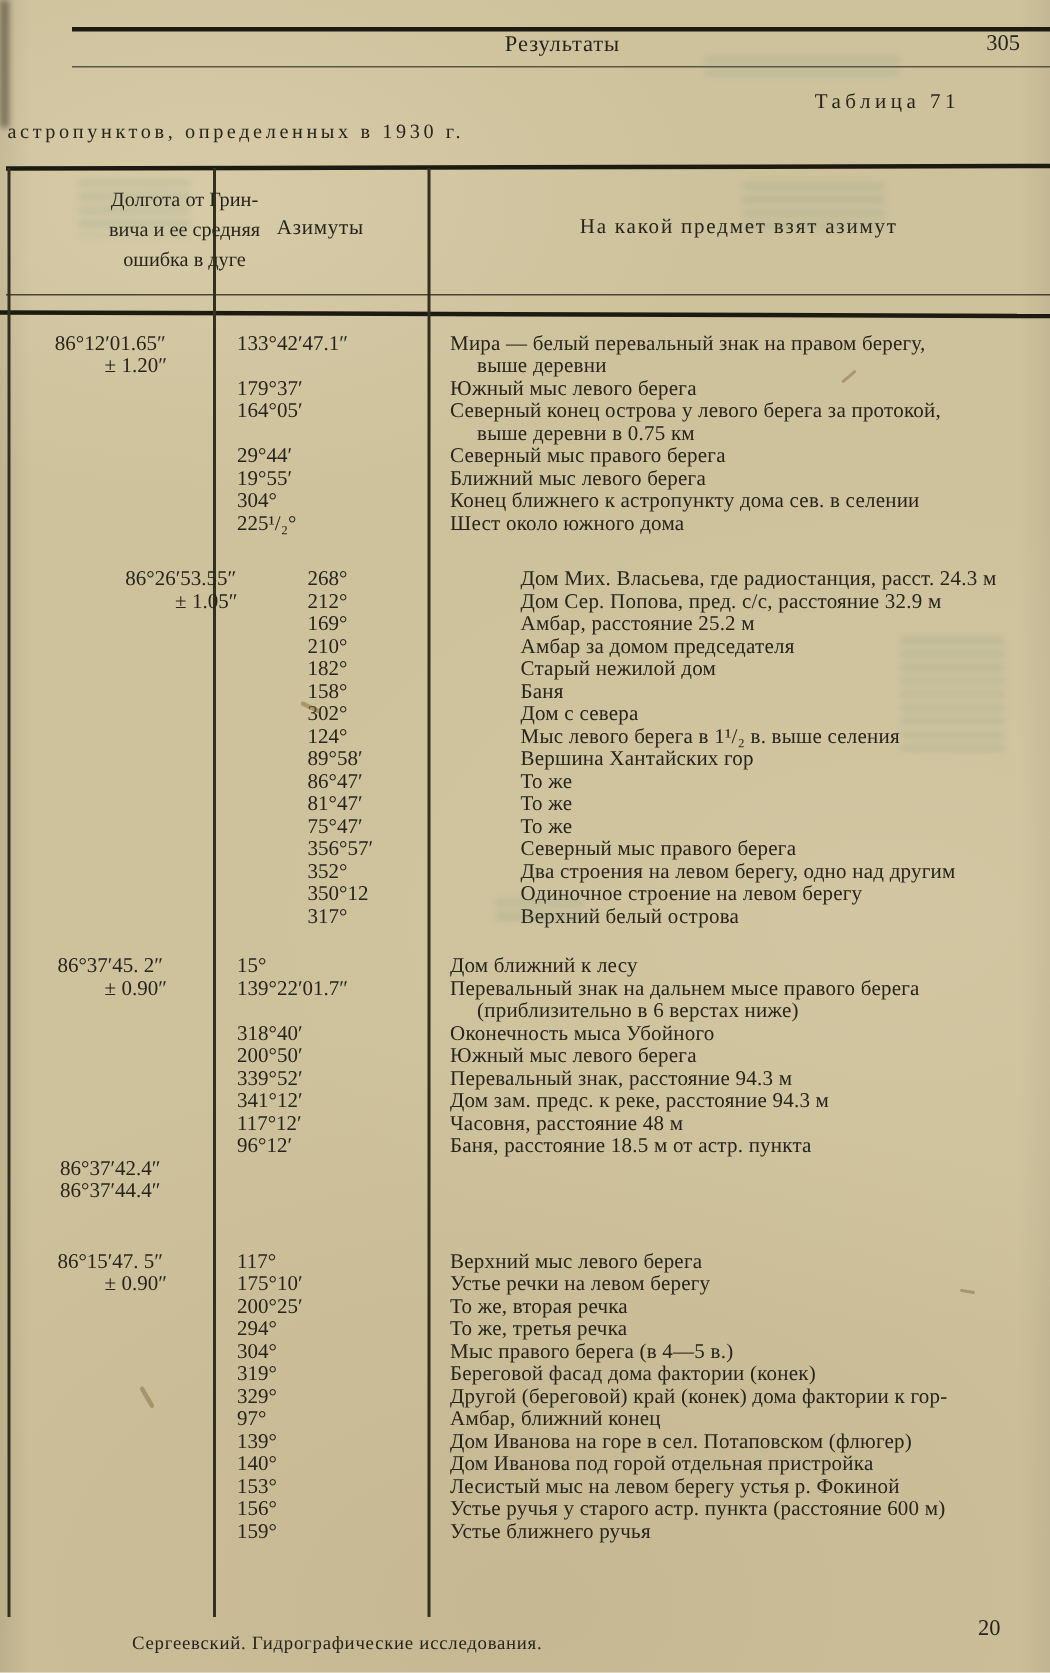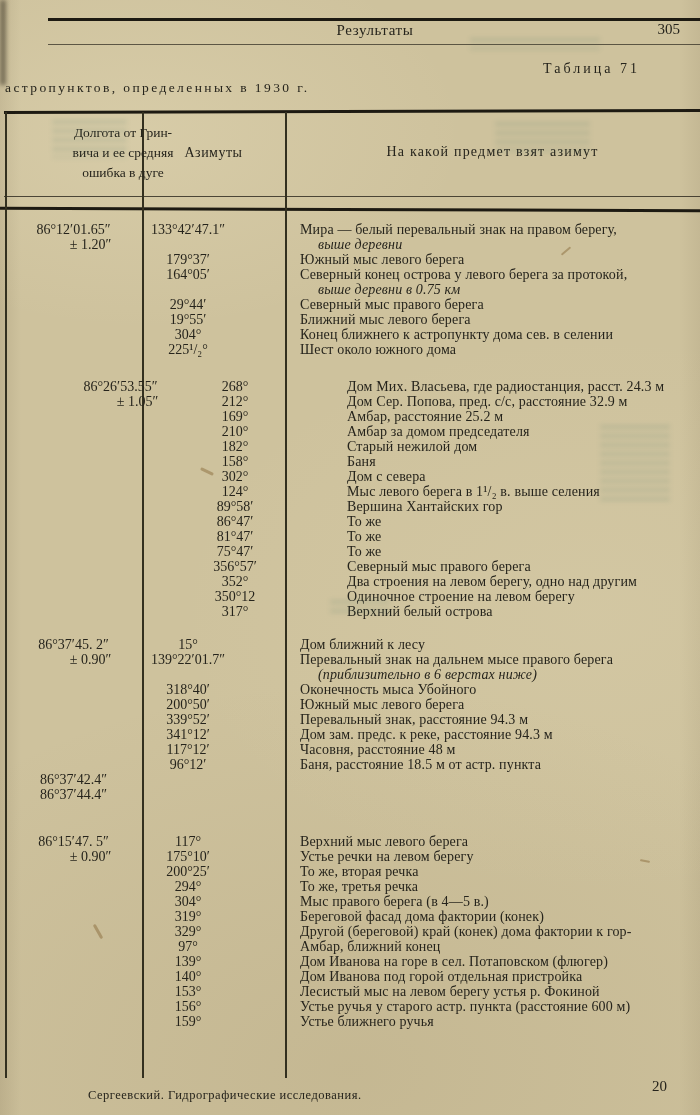--- a/index.html
+++ b/index.html
@@ -22,23 +22,23 @@
   .page-num{position:absolute;right:20px;top:21px;font-size:15px;}
   .table-label{position:absolute;right:60px;top:61px;font-size:14px;letter-spacing:3px;}
   .caption{position:absolute;left:5px;top:80px;font-size:13.5px;letter-spacing:2.4px;}
   .hdr1{position:absolute;left:16px;top:123px;width:136px;text-align:center;font-size:13.5px;line-height:20px;margin-left:39px;}
   .hdr2{position:absolute;left:142px;top:145px;width:143px;text-align:center;font-size:14px;letter-spacing:.5px;}
   .hdr3{position:absolute;left:285px;top:144px;width:415px;text-align:center;font-size:14px;letter-spacing:1.2px;}
   .tbody{position:absolute;left:0;top:222px;width:700px;font-size:14px;line-height:15px;}
   .trow{position:relative;height:15px;}
   .c1{position:absolute;left:5px;width:137px;text-align:center;white-space:nowrap;}
   .c1.pm{text-indent:34px;}
-  .c2{position:absolute;left:128px;width:120px;text-align:center;white-space:nowrap;}
+  .c2{position:absolute;left:142px;width:120px;text-align:left;white-space:nowrap;padding-left:16px;}
   .c3{position:absolute;left:300px;white-space:nowrap;letter-spacing:.15px;}
-  .c3.ind{left:318px;font-style:italic;}
+  .c3.ind{left:318px;}
   .footer-left{position:absolute;left:88px;top:1088px;font-size:12.5px;letter-spacing:.5px;}
   .footer-page{position:absolute;left:652px;top:1078px;font-size:15px;}
   .bleed{position:absolute;filter:blur(2.5px);opacity:.14;background:repeating-linear-gradient(180deg,#3a6b5c 0 4px,transparent 4px 9px);}
   .smudge{position:absolute;background:#2c2619;filter:blur(2px);}
   .fiber{position:absolute;background:#8a6b3c;opacity:.5;border-radius:2px;}
 </style>
 </head>
 <body>
 
 <div class="page">

